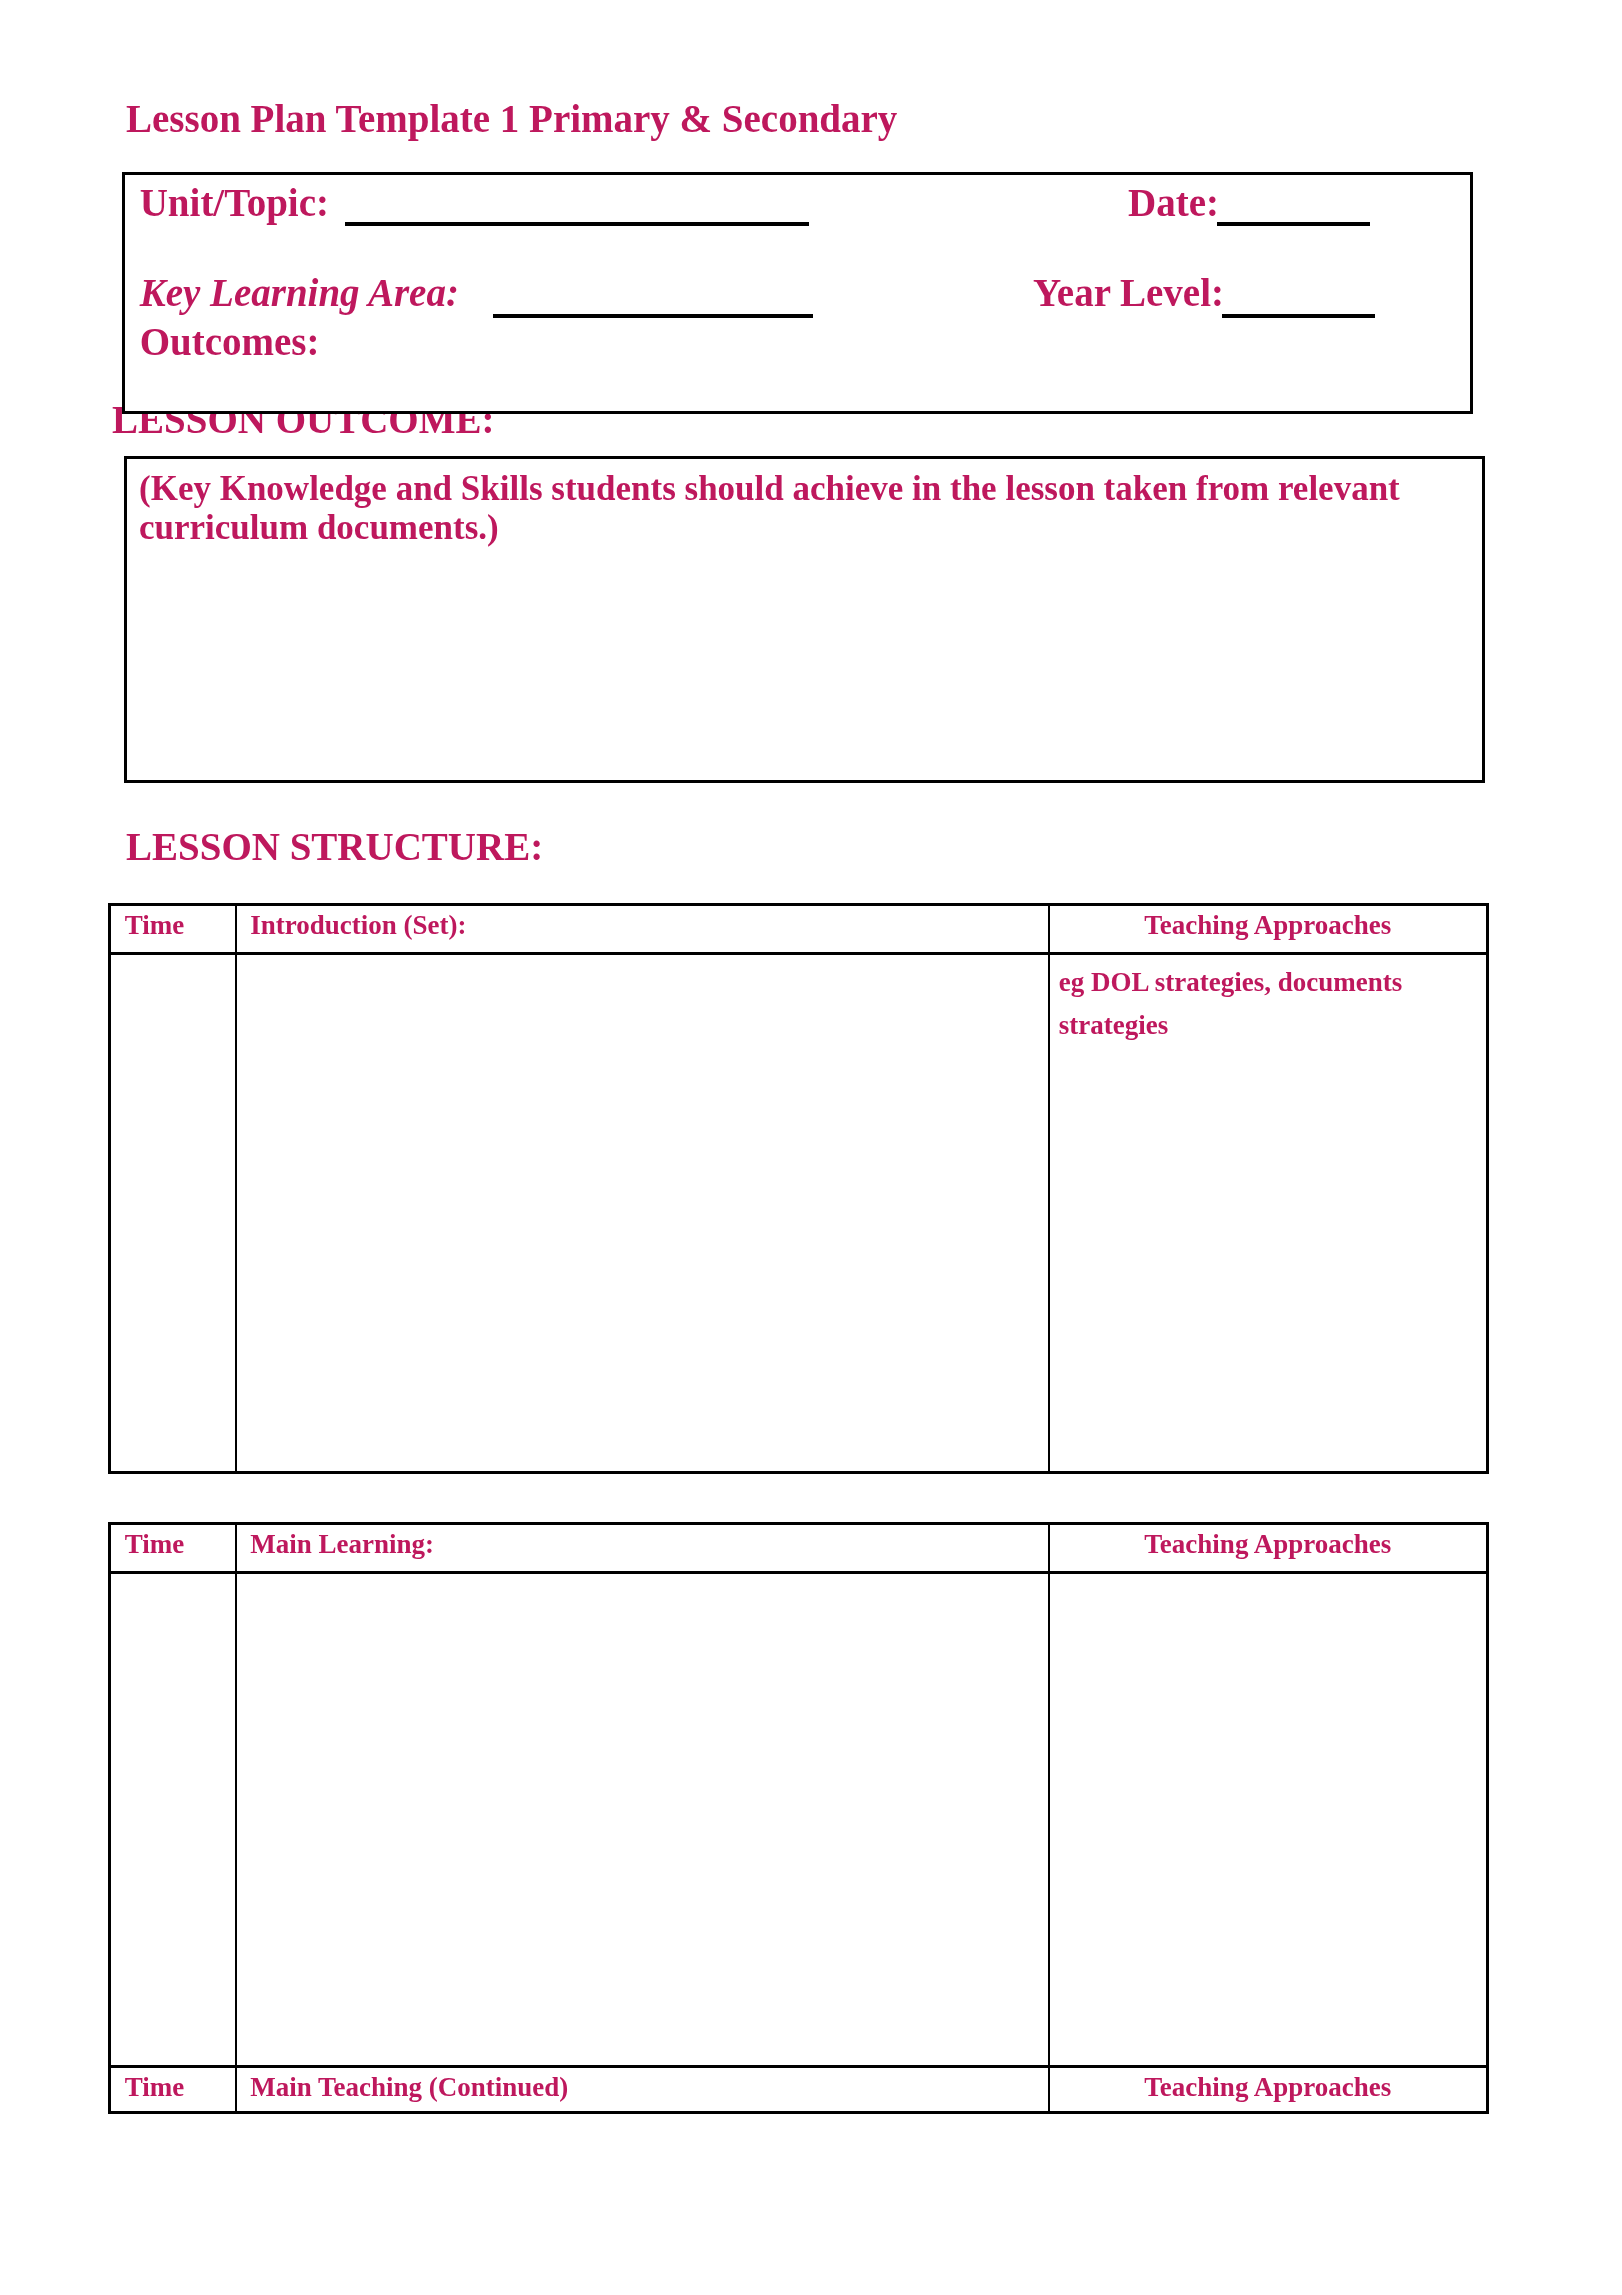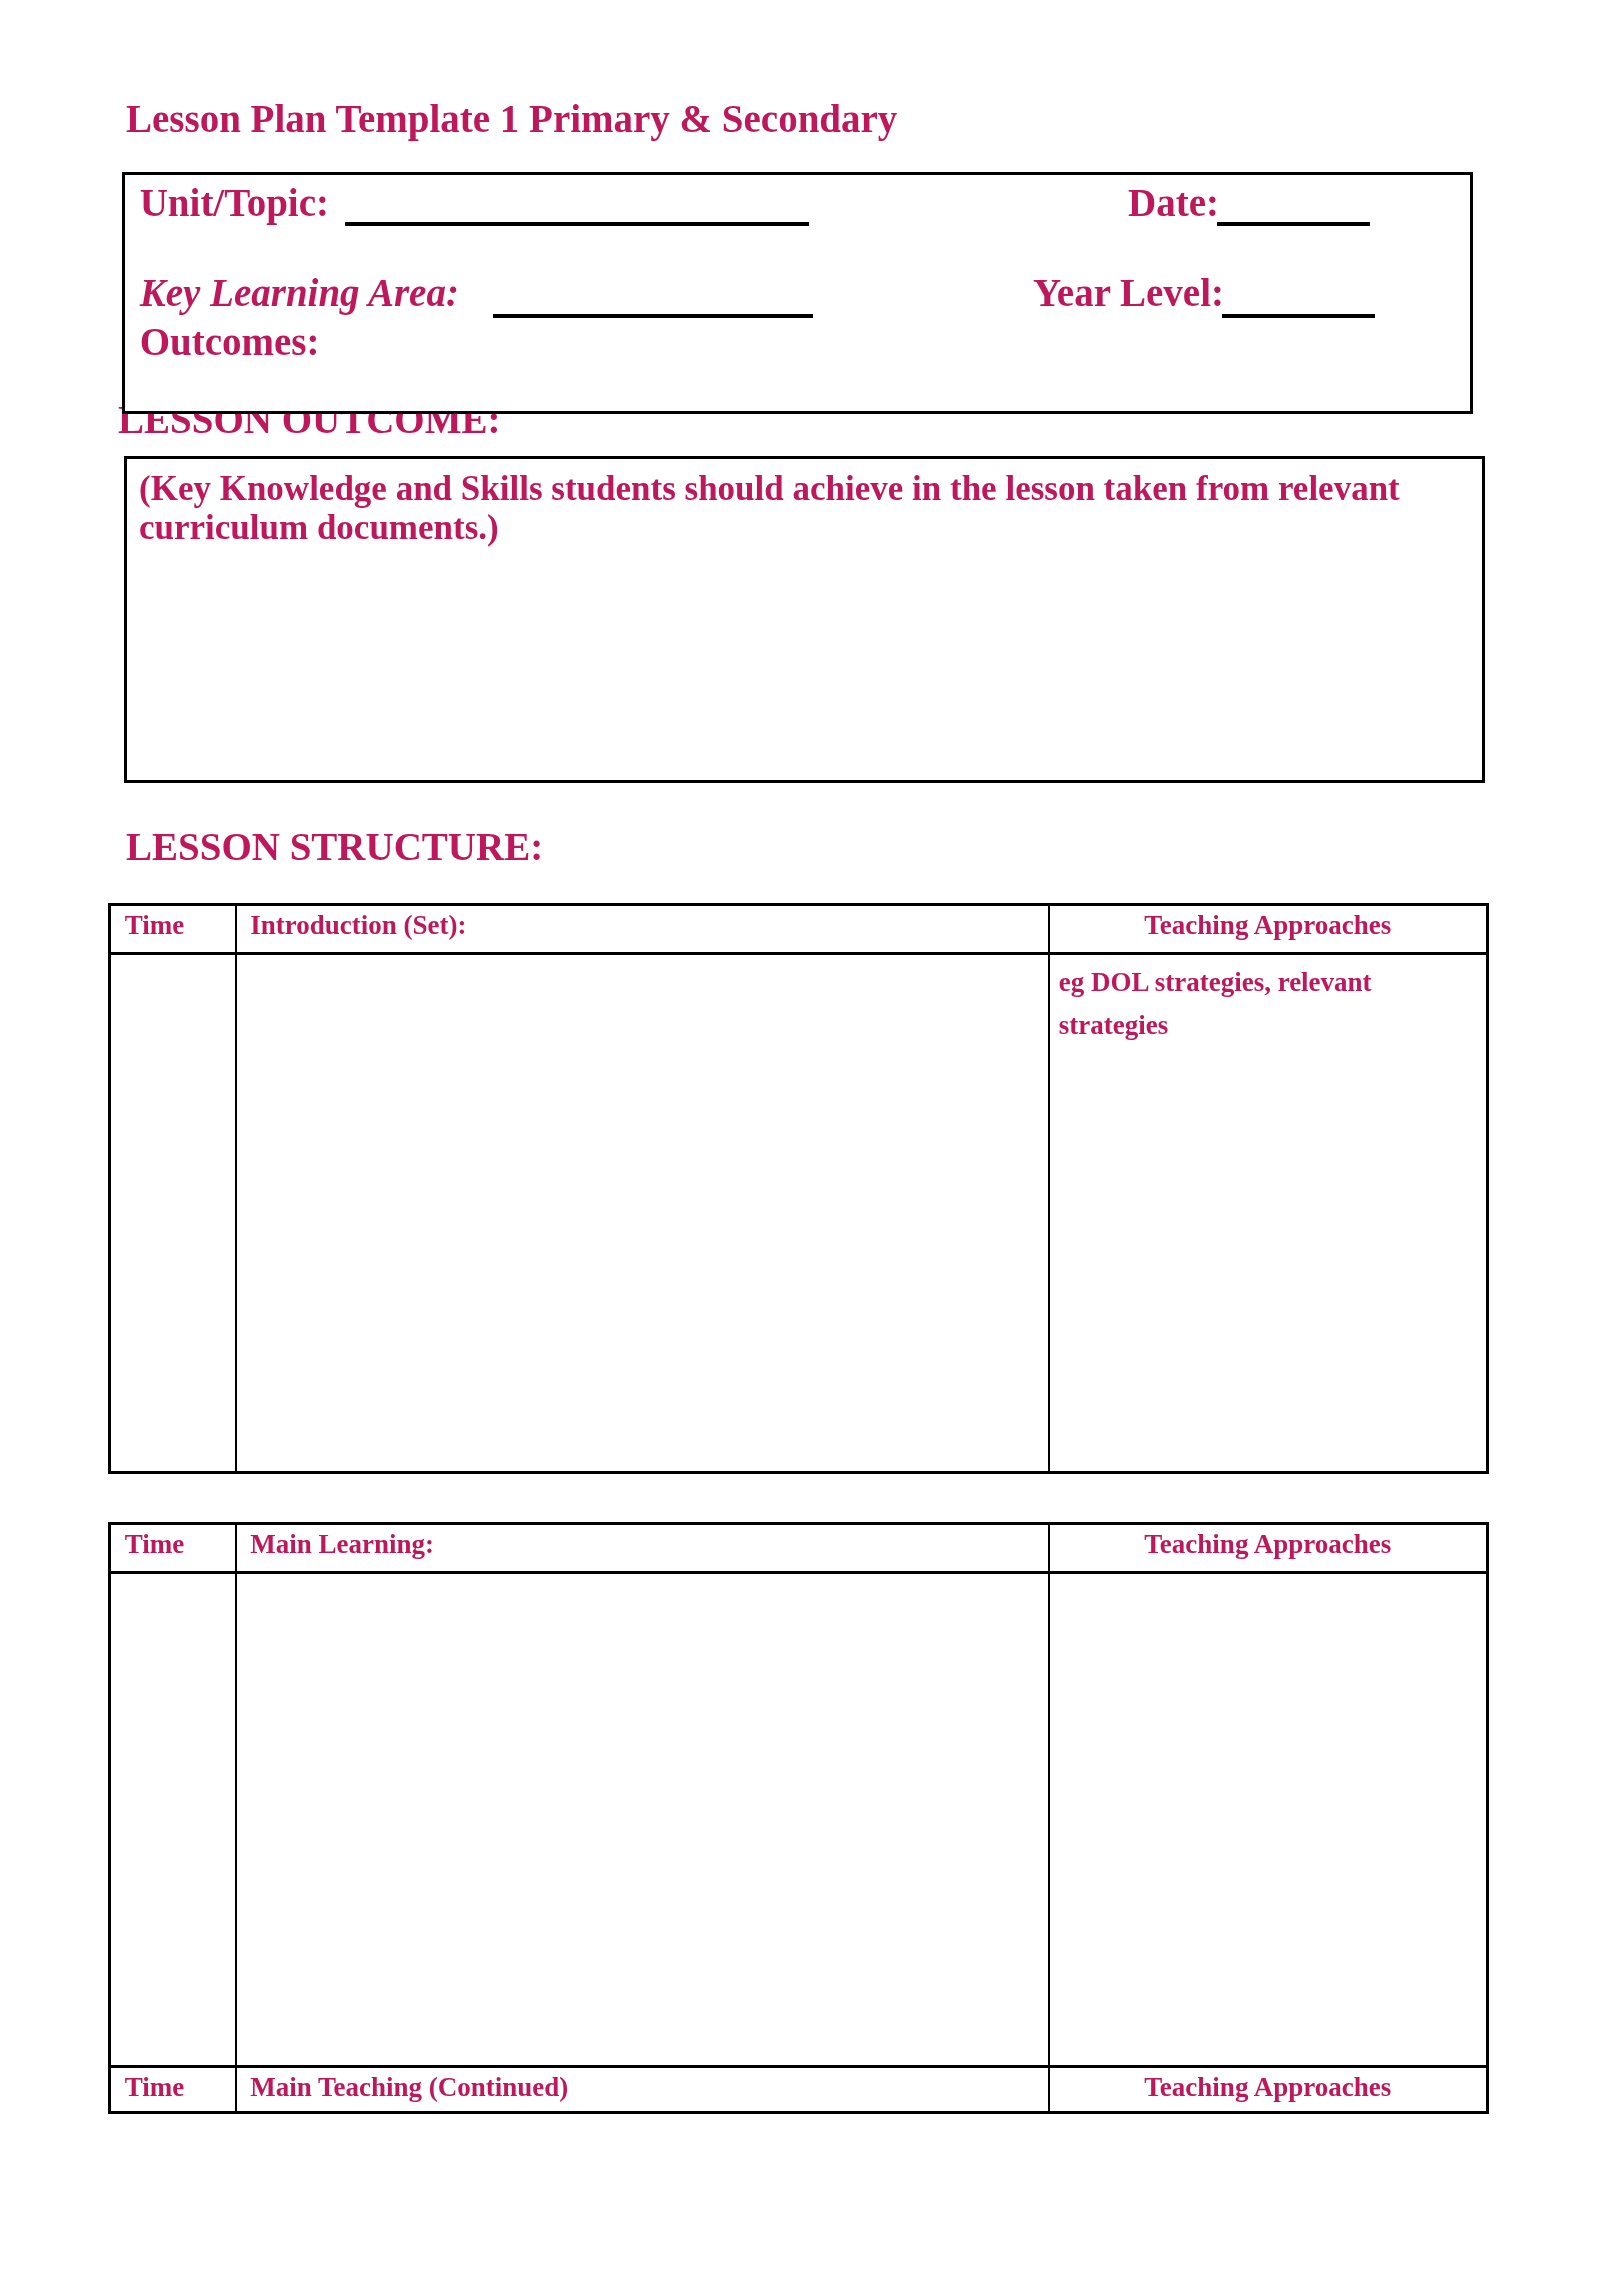--- a/index.html
+++ b/index.html
@@ -16,21 +16,21 @@
   #doc-title { left:126px; top:99px; }
 
   
   #info-box {
     left:122px; top:172px; width:1351px; height:242px;
     border:3.7px solid #000; background:#ffffff; z-index:2;
   }
   #info-box .lbl { position:absolute; font-size:39px; line-height:1; white-space:nowrap; }
   .fill { position:absolute; height:3.7px; background:#000; }
 
-  #h-outcome   { left:118px; top:400px; z-index:1; }
+  #h-outcome   { left:112px; top:400px; z-index:1; }
   #h-structure { left:126px; top:827px; }
 
   
   #outcome-box {
     left:124px; top:456px; width:1361px; height:327px;
     border:3.7px solid #000; padding:10px 18.4px 0 12px;
     font-size:35px; line-height:39px;
   }
 
   
@@ -91,21 +91,21 @@
     <tbody>
         <tr class="hdr">
       <th class="left">Time</th>
       <th class="left">Introduction (Set):</th>
       <th>Teaching Approaches</th>
     </tr>
     <tr class="body">
       <td></td>
       <td></td>
       <td class="note-cell">
-        <div>eg DOL strategies, relevant</div>
+        <div>eg DOL strategies, documents</div>
         <div>strategies</div>
       </td>
     </tr>
   </tbody>
     </table>
 
   <table class="tbl" id="tbl-main">
     <colgroup>
         <col style="width:126px">
         <col style="width:813px">

